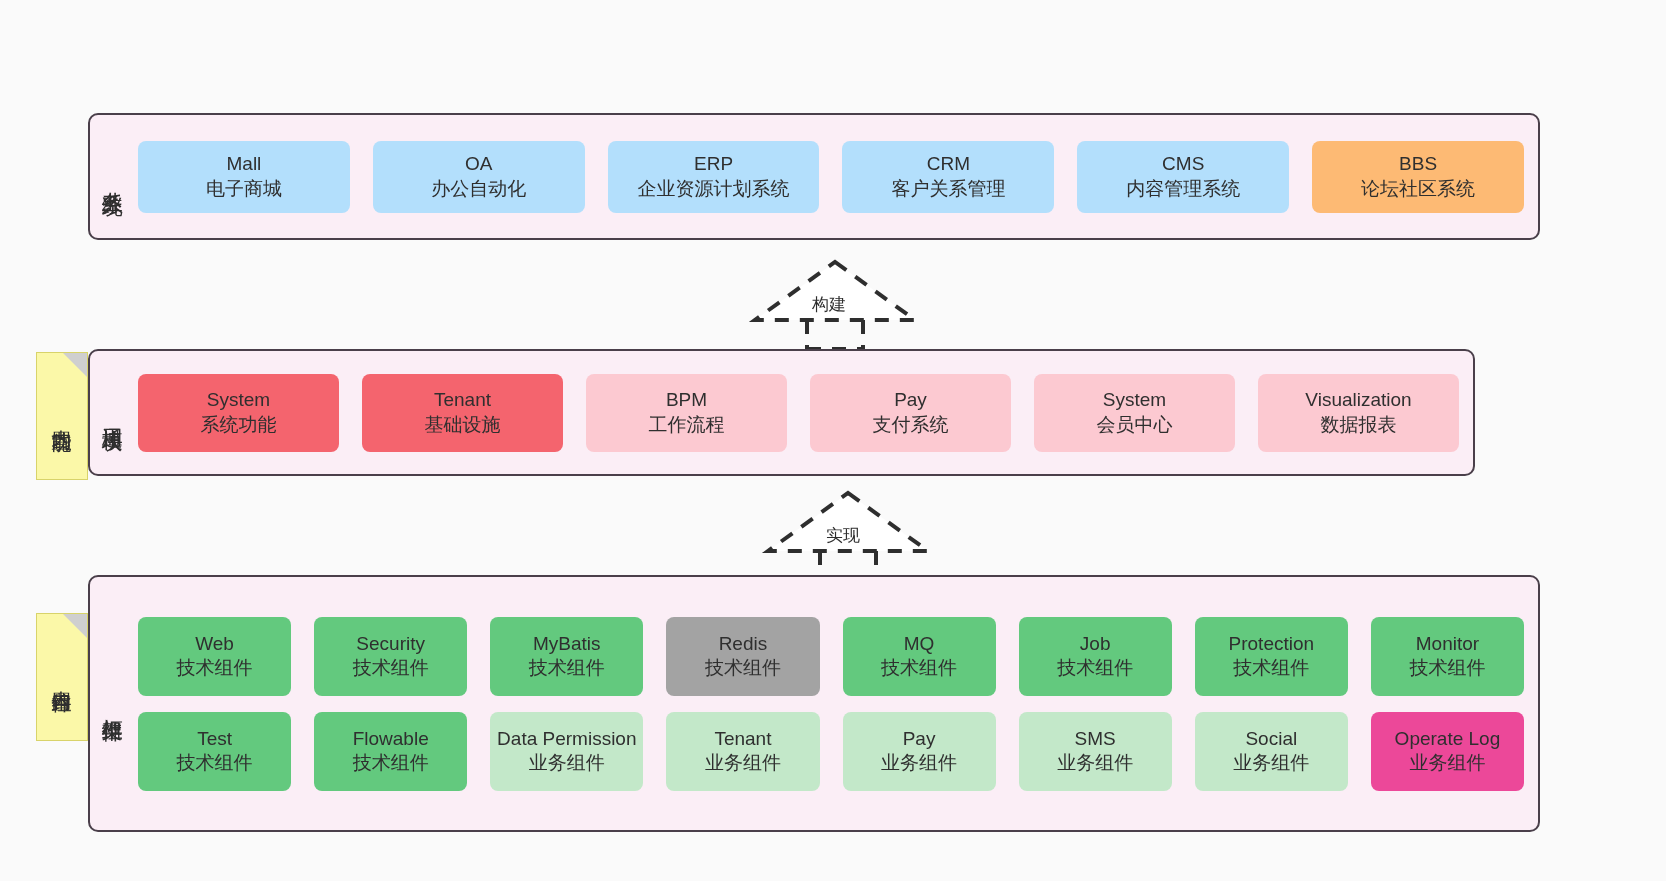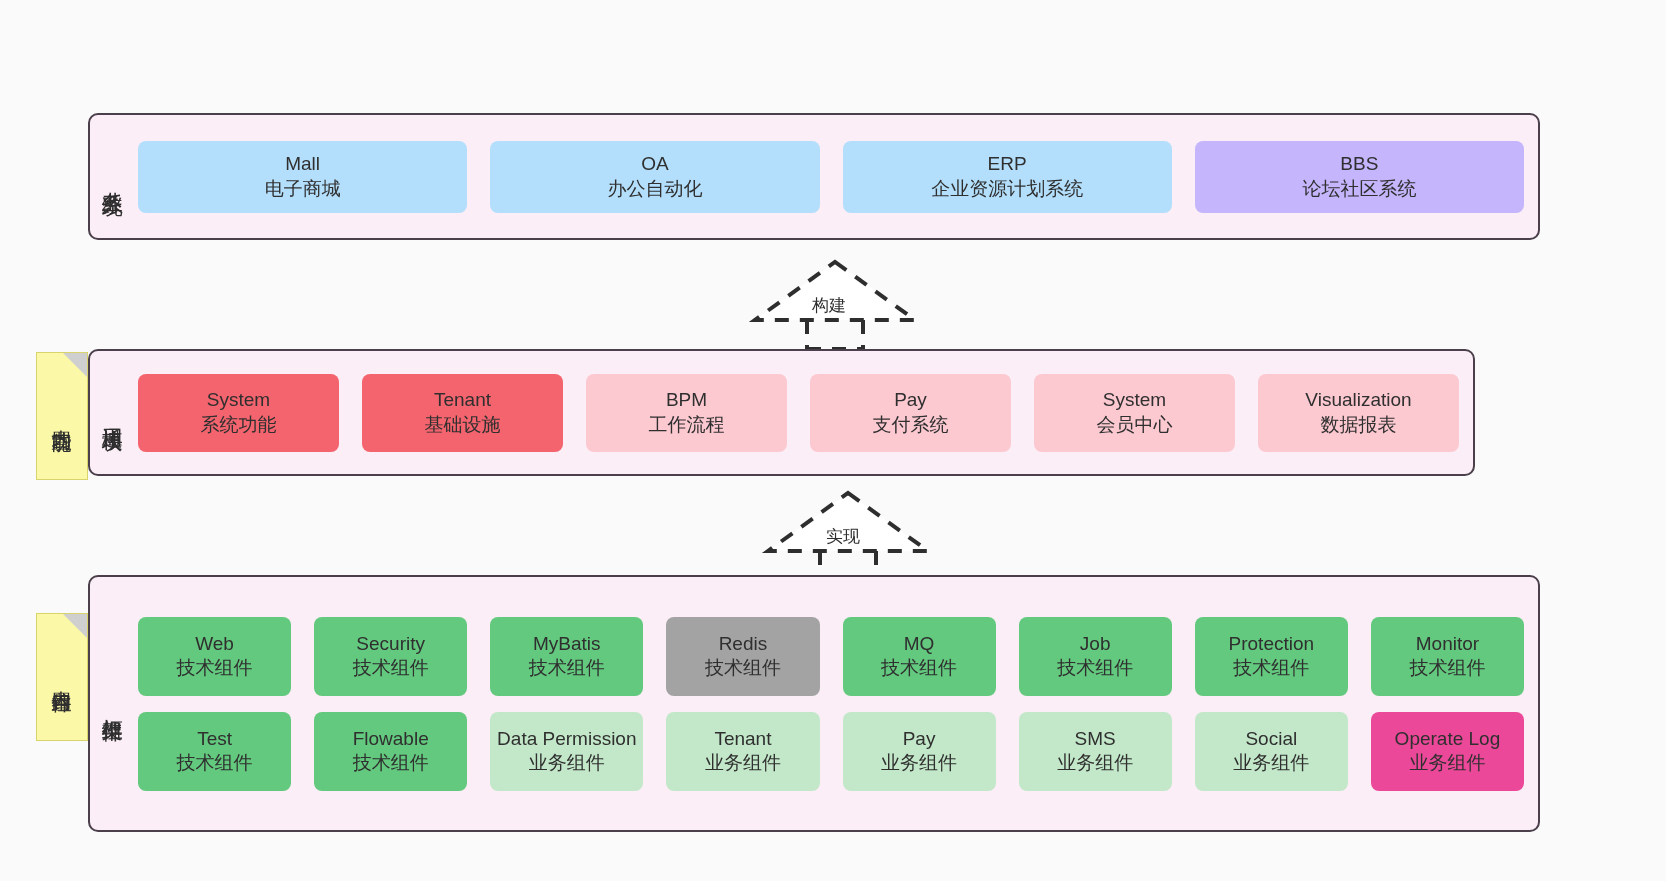--- a/index.html
+++ b/index.html
@@ -123,20 +123,21 @@
 
   
   .connector { position: absolute; }
   .conn-label {
     position: absolute;
     font-size: 17px;
     color: #2e2e2e;
     background: transparent;
     white-space: nowrap;
     line-height: 1;
+    font-family: Liberation Mono, monospace;
   }
   #conn-build  { left: 745px; top: 256px; width: 180px; height: 95px; }
   #conn-build-label  { left: 812px; top: 297px; }
   #conn-impl   { left: 758px; top: 487px; width: 180px; height: 95px; }
   #conn-impl-label   { left: 826px; top: 528px; }
 </style>
 </head>
 <body>
 
 <div class="canvas">
@@ -150,21 +151,29 @@
           <span class="cn">电子商城</span>
         </div>
         <div class="cell" style="background:#b3dffc">
           <span class="en">OA</span>
           <span class="cn">办公自动化</span>
         </div>
         <div class="cell" style="background:#b3dffc">
           <span class="en">ERP</span>
           <span class="cn">企业资源计划系统</span>
         </div>
-        <div class="cell" style="background:#c4b5fd">
+        <div class="cell" style="background:#b3dffc">
+          <span class="en">CRM</span>
+          <span class="cn">客户关系管理</span>
+        </div>
+        <div class="cell" style="background:#b3dffc">
+          <span class="en">CMS</span>
+          <span class="cn">内容管理系统</span>
+        </div>
+        <div class="cell" style="background:#fdba74">
           <span class="en">BBS</span>
           <span class="cn">论坛社区系统</span>
         </div>
       </div>
     </div>
   </div>
 
   <svg class="connector" id="conn-build" viewBox="0 0 180 95">
     <polygon points="90,6 170,64 10,64" fill="#ffffff" stroke="#2e2e2e" stroke-width="4" stroke-dasharray="14,11" stroke-linejoin="miter"></polygon>
     <path d="M62,64 L62,95 M118,64 L118,95 M62,93 L118,93" fill="none" stroke="#2e2e2e" stroke-width="4" stroke-dasharray="14,11"></path>

